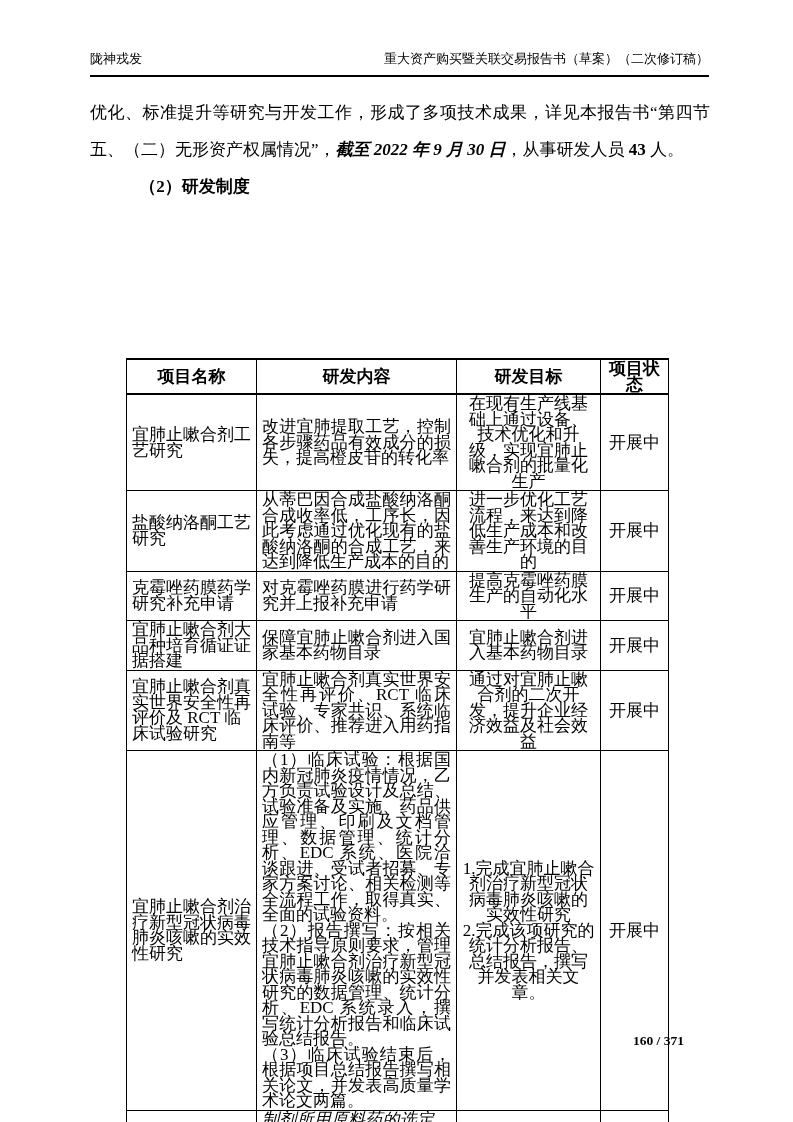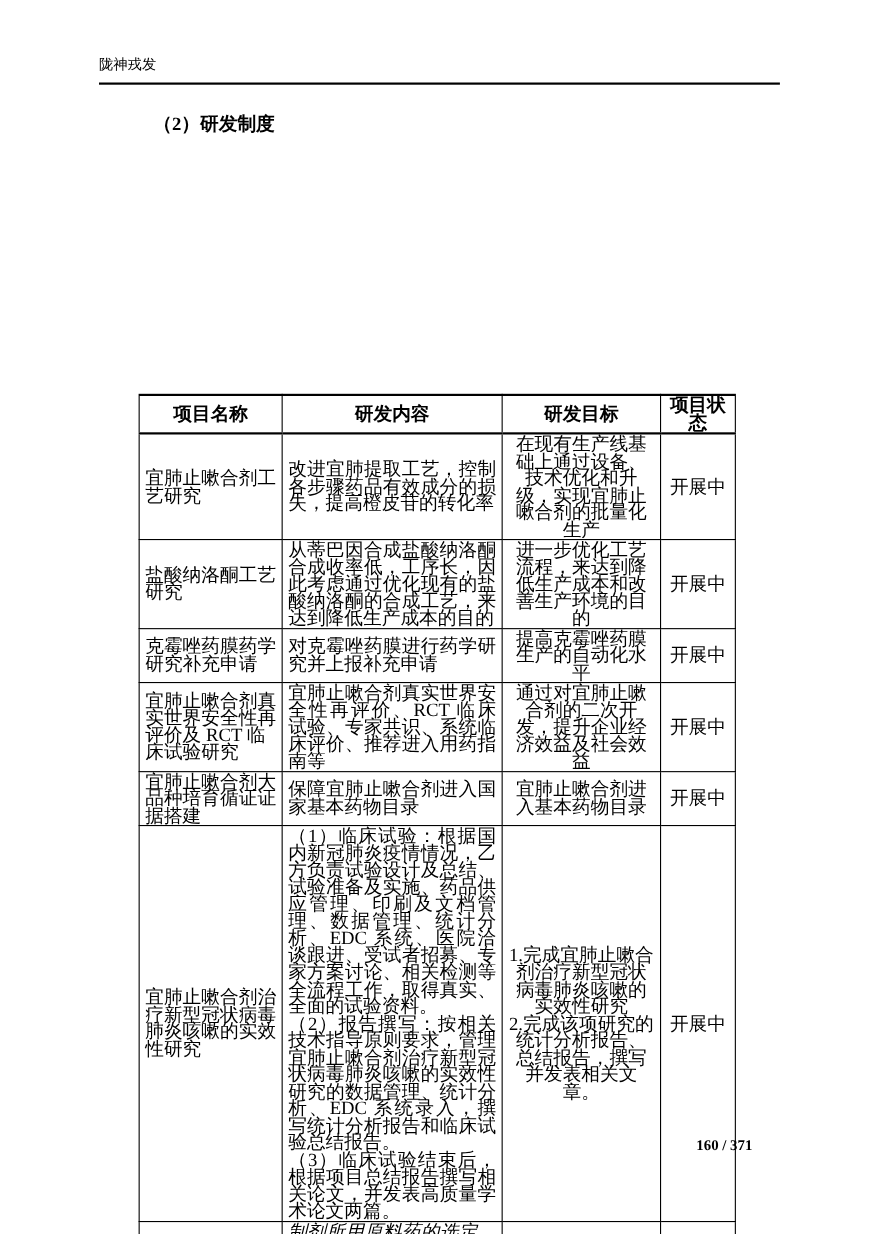--- a/index.html
+++ b/index.html
@@ -84,23 +84,25 @@
     font-weight: bold;
   }
 </style>
 </head>
 <body>
 
 <div class="page">
 
   <div class="page-header">
     <span>陇神戎发</span>
+    <span>重大资产购买暨关联交易报告书（草案）（二次修订稿）</span>
   </div>
 
   <div class="body-text">
+    <p><span>优化、标准提升等研究与开发工作，形成了多项技术成果，详见本报告书“第四节 五、（二）无形资产权属情况”，</span><span class="bold-kai">截至 2022 年 9 月 30 日</span><span>，从事研发人员 </span><span class="bold-num">43</span><span> 人。</span></p>
     <p class="indent">（2）研发制度</p>
   </div>
 
   <table class="tbl">
     <colgroup>
         <col class="c1">
         <col class="c2">
         <col class="c3">
         <col class="c4">
       </colgroup>
@@ -125,29 +127,29 @@
       <td class="goal">进一步优化工艺流程，来达到降低生产成本和改善生产环境的目的</td>
       <td class="stat">开展中</td>
     </tr>
         <tr>
       <td class="name">克霉唑药膜药学研究补充申请</td>
       <td class="cont">对克霉唑药膜进行药学研究并上报补充申请</td>
       <td class="goal">提高克霉唑药膜生产的自动化水平</td>
       <td class="stat">开展中</td>
     </tr>
         <tr>
+      <td class="name">宜肺止嗽合剂大品种培育循证证据搭建</td>
+      <td class="cont">保障宜肺止嗽合剂进入国家基本药物目录</td>
+      <td class="goal">宜肺止嗽合剂进入基本药物目录</td>
+      <td class="stat">开展中</td>
+    </tr>
+        <tr>
       <td class="name">宜肺止嗽合剂真实世界安全性再评价及 RCT 临床试验研究</td>
       <td class="cont">宜肺止嗽合剂真实世界安全性再评价、RCT 临床试验、专家共识、系统临床评价、推荐进入用药指南等</td>
       <td class="goal">通过对宜肺止嗽合剂的二次开发，提升企业经济效益及社会效益</td>
-      <td class="stat">开展中</td>
-    </tr>
-        <tr>
-      <td class="name">宜肺止嗽合剂大品种培育循证证据搭建</td>
-      <td class="cont">保障宜肺止嗽合剂进入国家基本药物目录</td>
-      <td class="goal">宜肺止嗽合剂进入基本药物目录</td>
       <td class="stat">开展中</td>
     </tr>
         <tr>
       <td class="name">宜肺止嗽合剂治疗新型冠状病毒肺炎咳嗽的实效性研究</td>
       <td class="cont">（1）临床试验：根据国内新冠肺炎疫情情况，乙方负责试验设计及总结、试验准备及实施、药品供应管理、印刷及文档管理、数据管理、统计分析、EDC 系统、医院洽谈跟进、受试者招募、专家方案讨论、相关检测等全流程工作，取得真实、全面的试验资料。
 （2）报告撰写：按相关技术指导原则要求，管理宜肺止嗽合剂治疗新型冠状病毒肺炎咳嗽的实效性研究的数据管理、统计分析、EDC 系统录入，撰写统计分析报告和临床试验总结报告。
 （3）临床试验结束后，根据项目总结报告撰写相关论文，并发表高质量学术论文两篇。</td>
       <td class="goal">1.完成宜肺止嗽合剂治疗新型冠状病毒肺炎咳嗽的实效性研究
 2.完成该项研究的统计分析报告、总结报告，撰写并发表相关文章。</td>
       <td class="stat">开展中</td>

